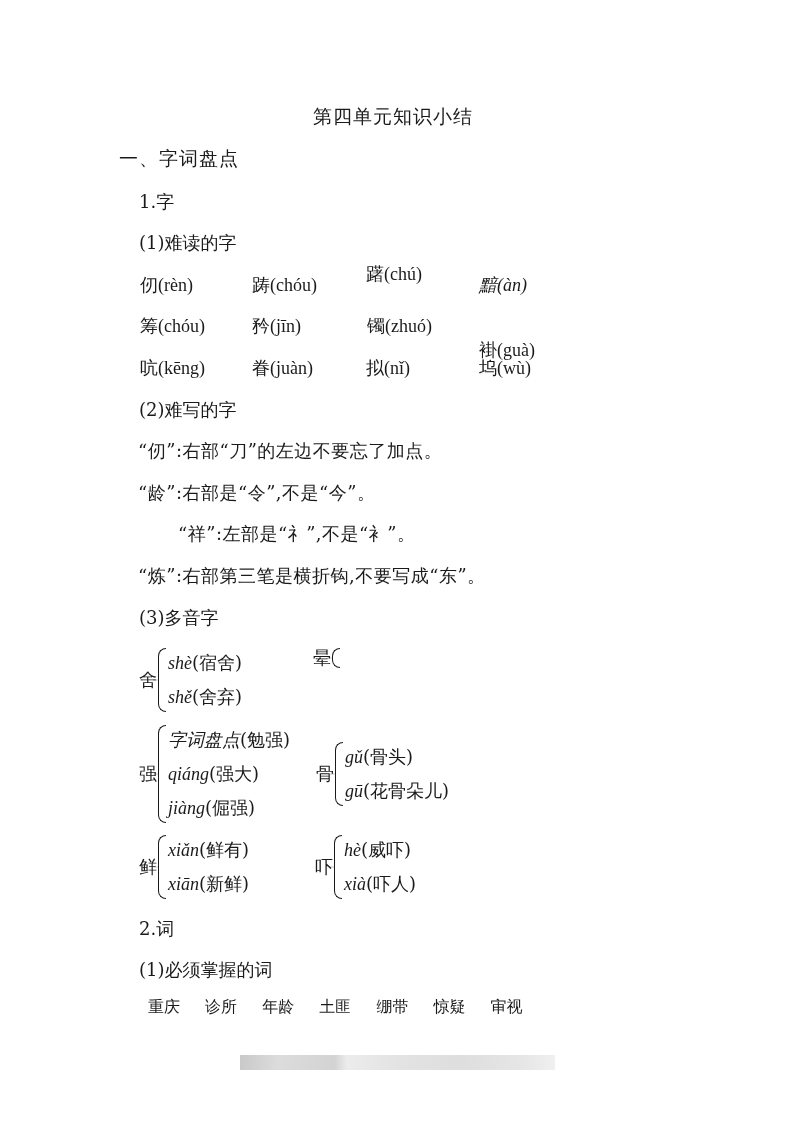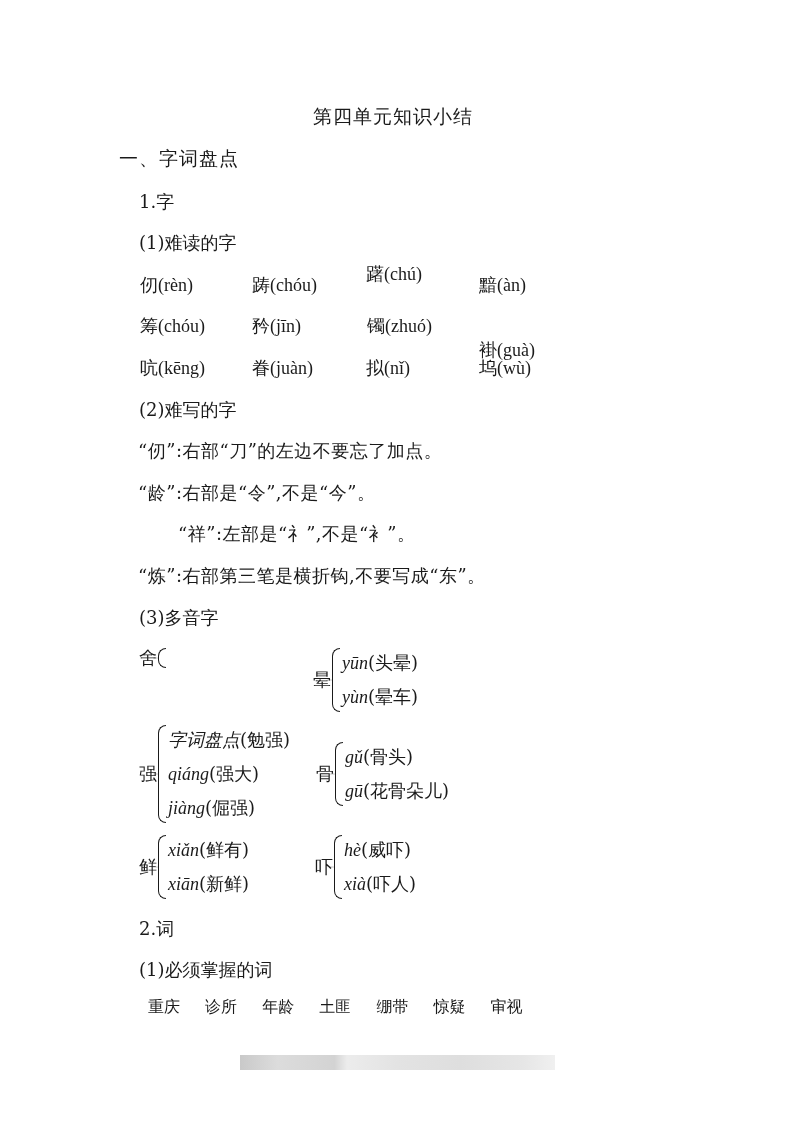--- a/index.html
+++ b/index.html
@@ -45,21 +45,21 @@
 
   <div class="abs title">第四单元知识小结</div>
   <div class="abs h1">一、字词盘点</div>
   <div class="abs h2" style="top:190px;">1.字</div>
   <div class="abs h2" style="top:231px;">(1)难读的字</div>
 
   <div>
     <div class="cell" style="left:140px; top:273px;"><span>仞</span><span class="pin">(rèn)</span></div>
     <div class="cell" style="left:252px; top:273px;"><span>踌</span><span class="pin">(chóu)</span></div>
     <div class="cell" style="left:366px; top:262px;text-align:center;"><span>躇</span><span class="pin">(chú)</span></div>
-    <div class="cell" style="left:479px; top:273px;"><span>黯</span><span class="pin">(àn)</span></div>
+    <div class="cell" style="left:479px; top:273px;font-style:italic;"><span>黯</span><span class="pin">(àn)</span></div>
 
     <div class="cell" style="left:140px; top:314px;"><span>筹</span><span class="pin">(chóu)</span></div>
     <div class="cell" style="left:252px; top:314px;"><span>矜</span><span class="pin">(jīn)</span></div>
     <div class="cell" style="left:367px; top:314px;"><span>镯</span><span class="pin">(zhuó)</span></div>
     <div class="cell" style="left:479px; top:302px;margin-top:36px;"><span>褂</span><span class="pin">(guà)</span></div>
 
     <div class="cell" style="left:140px; top:356px;"><span>吭</span><span class="pin">(kēng)</span></div>
     <div class="cell" style="left:252px; top:356px;"><span>眷</span><span class="pin">(juàn)</span></div>
     <div class="cell" style="left:366px; top:356px;"><span>拟</span><span class="pin">(nǐ)</span></div>
     <div class="cell" style="left:479px; top:356px;"><span>坞</span><span class="pin">(wù)</span></div>
@@ -69,29 +69,29 @@
   <div class="abs body-line" style="top:439px;">“仞”:右部“刀”的左边不要忘了加点。</div>
   <div class="abs body-line" style="top:481px;">“龄”:右部是“令”,不是“今”。</div>
   <div class="abs body-line" style="top:522px;margin-left:40px;">“祥”:左部是“礻”,不是“衤”。</div>
   <div class="abs body-line" style="top:564px;">“炼”:右部第三笔是横折钩,不要写成“东”。</div>
 
   <div class="abs h2" style="top:606px;">(3)多音字</div>
 
   <div class="poly" style="left:139px; top:646px;">
     <span class="poly-char">舍</span>
     <span class="brace"></span>
+    <div class="readings">
+      <div class="reading"><span class="py">shè</span><span>(宿舍)</span></div>
+      <div class="reading"><span class="py">shě</span><span>(舍弃)</span></div>
+    </div>
   </div>
 
   <div class="poly" style="left:313px; top:646px;">
     <span class="poly-char">晕</span>
     <span class="brace"></span>
-    <div class="readings">
-      <div class="reading"><span class="py">yūn</span><span>(头晕)</span></div>
-      <div class="reading"><span class="py">yùn</span><span>(晕车)</span></div>
-    </div>
   </div>
 
   <div class="poly" style="left:139px; top:723px;">
     <span class="poly-char">强</span>
     <span class="brace"></span>
     <div class="readings">
       <div class="reading"><span class="py">字词盘点</span><span>(勉强)</span></div>
       <div class="reading"><span class="py">qiáng</span><span>(强大)</span></div>
       <div class="reading"><span class="py">jiàng</span><span>(倔强)</span></div>
     </div>

